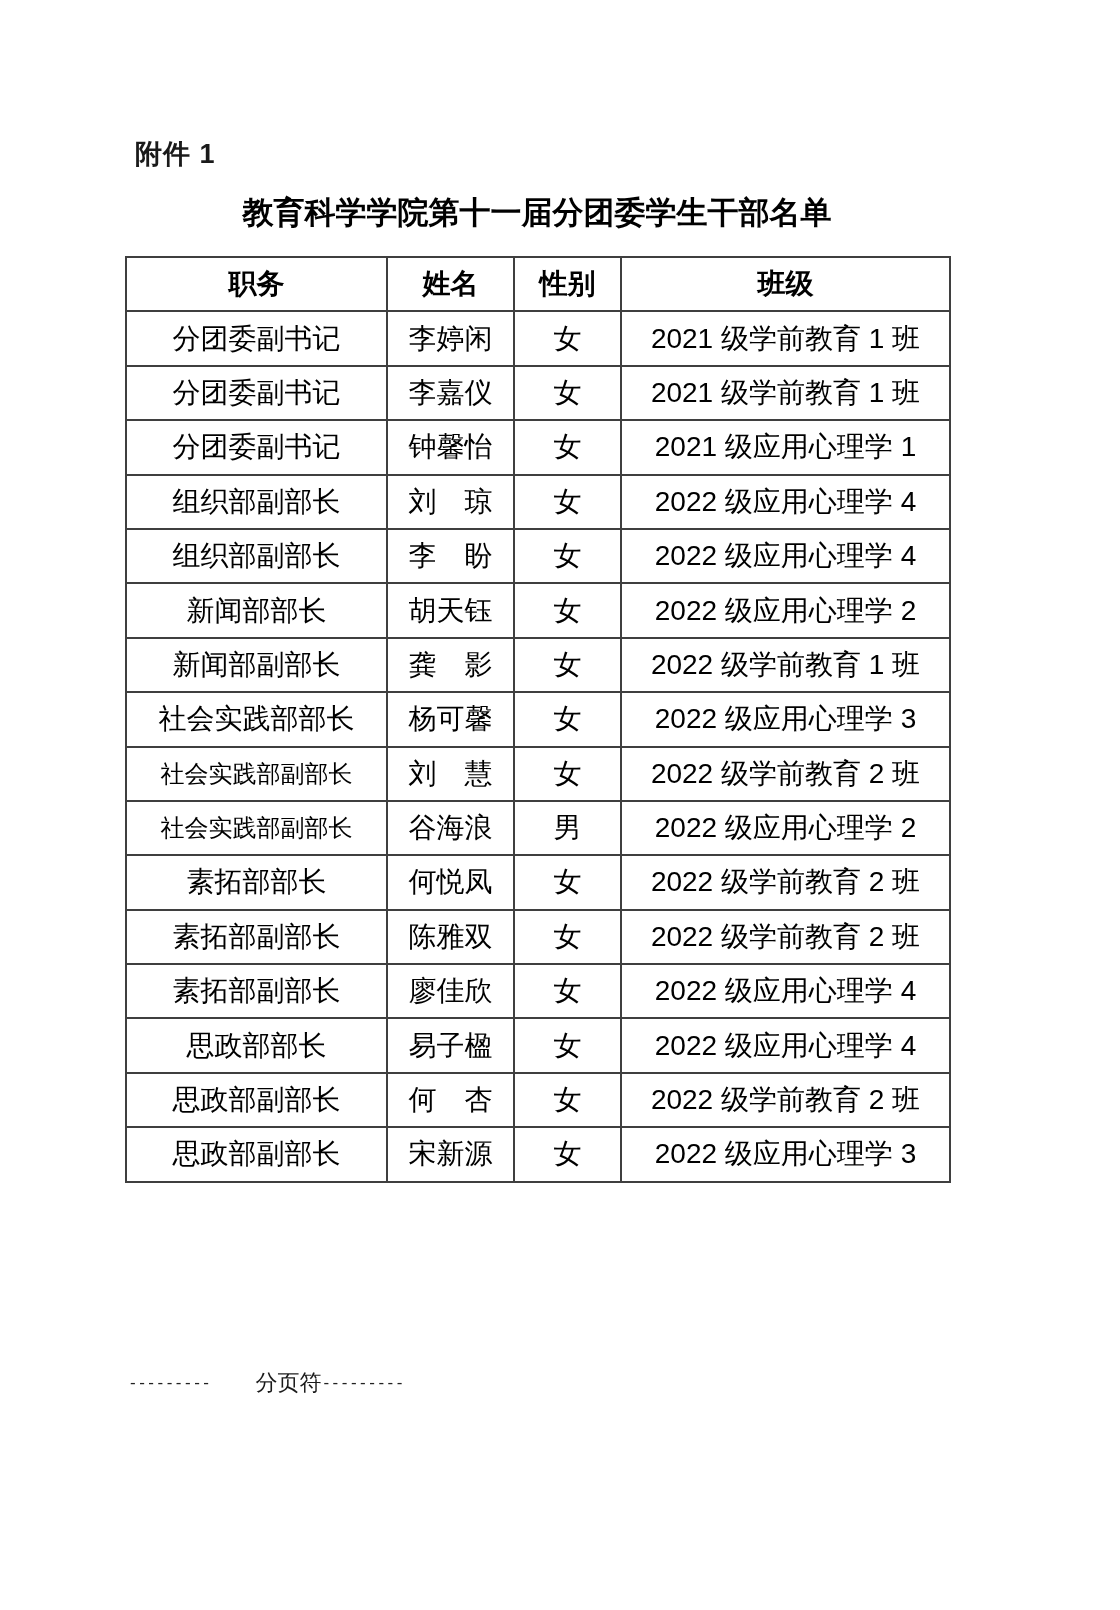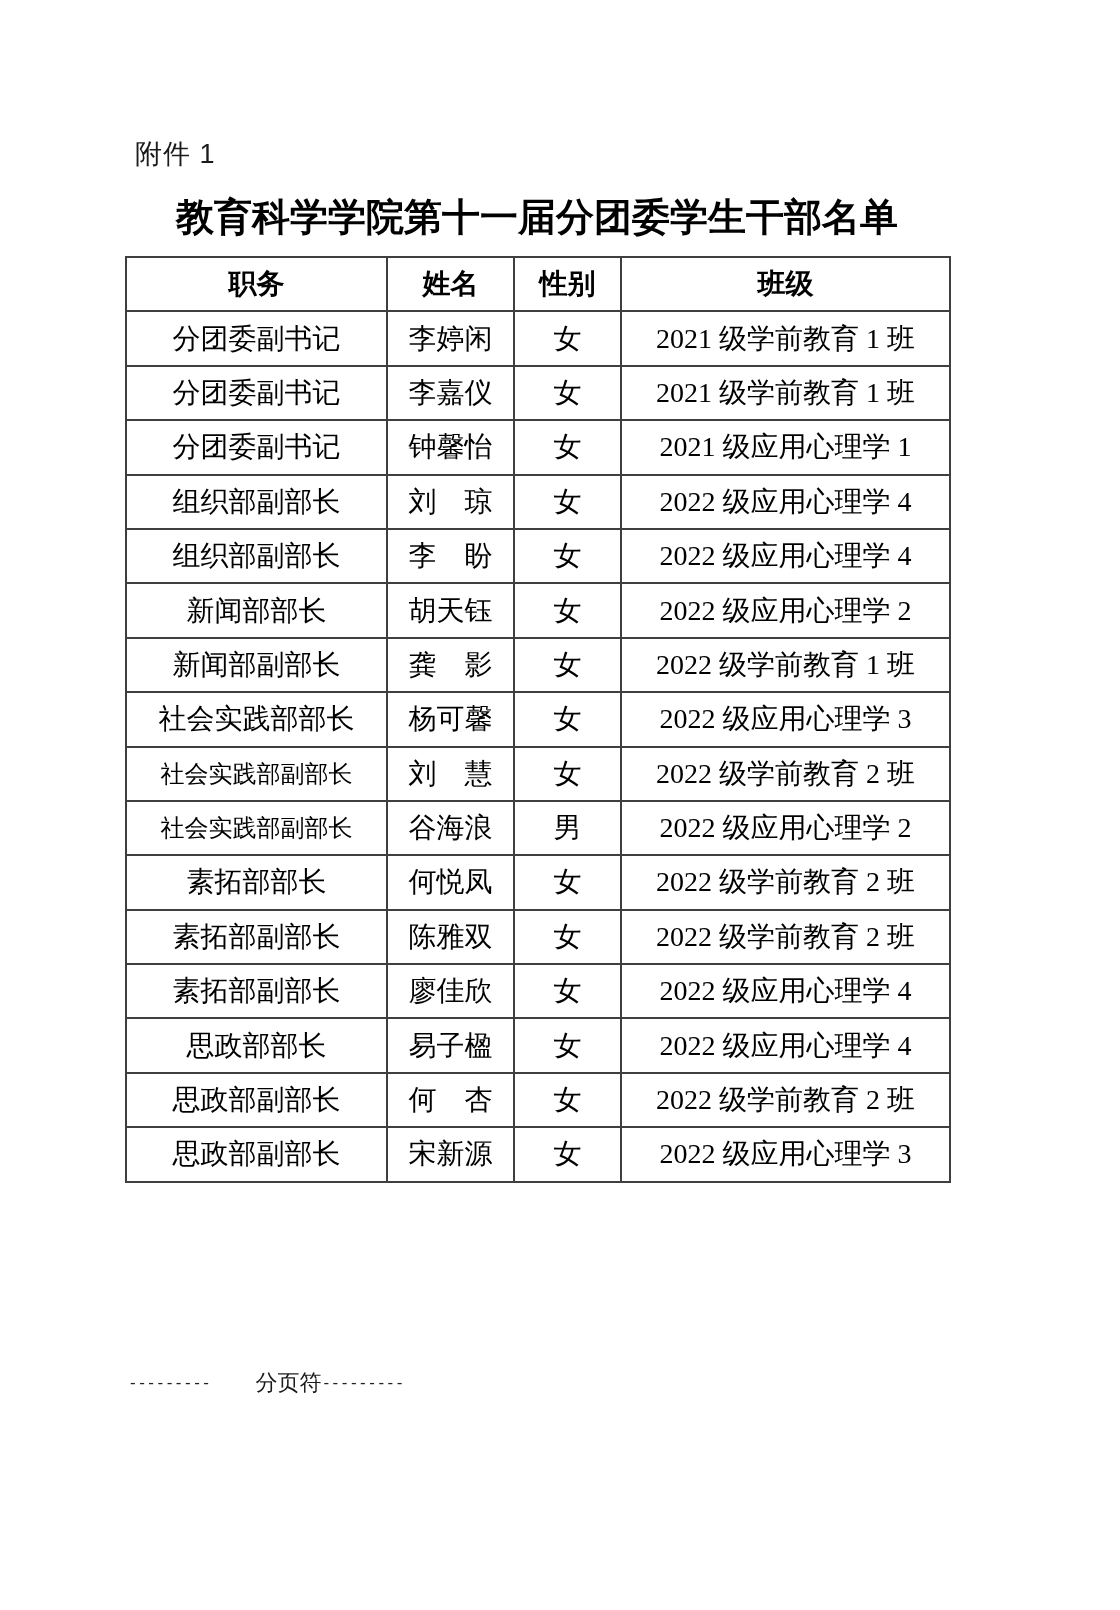--- a/index.html
+++ b/index.html
@@ -14,44 +14,43 @@
     background: #ffffff;
     font-family: "Liberation Sans", "DejaVu Sans", sans-serif;
     color: #000000;
     overflow: hidden;
   }
   .attachment-label {
     position: absolute;
     left: 135px;
     top: 136px;
     font-size: 27px;
-    font-weight: 400;
+    font-weight: 700;
     color: #1a1a1a;
     letter-spacing: 1px;
   }
   .doc-title {
     position: absolute;
     left: 125px;
     top: 192px;
     width: 824px;
     text-align: center;
-    font-size: 38px;
+    font-size: 31px;
     font-weight: 700;
     color: #000000;
     white-space: nowrap;
   }
   table.roster {
     position: absolute;
     left: 125px;
     top: 256px;
     width: 824px;
     border-collapse: collapse;
     table-layout: fixed;
     border: 2.5px solid #3f3f3f;
-    font-family: Liberation Serif, serif;
   }
   table.roster th,
   table.roster td {
     border: 2px solid #3f3f3f;
     text-align: center;
     vertical-align: middle;
     height: 52.4px;
     padding: 0;
     font-size: 28px;
     color: #000000;

